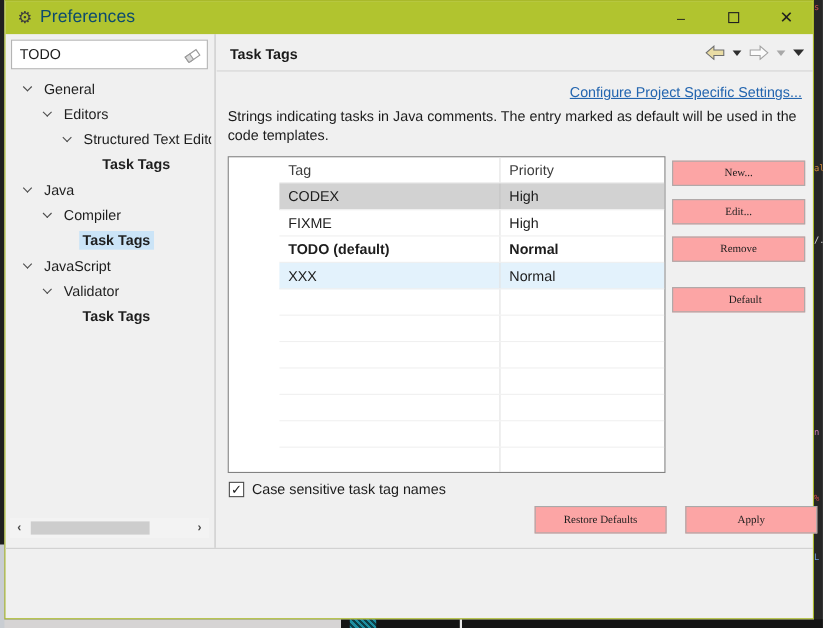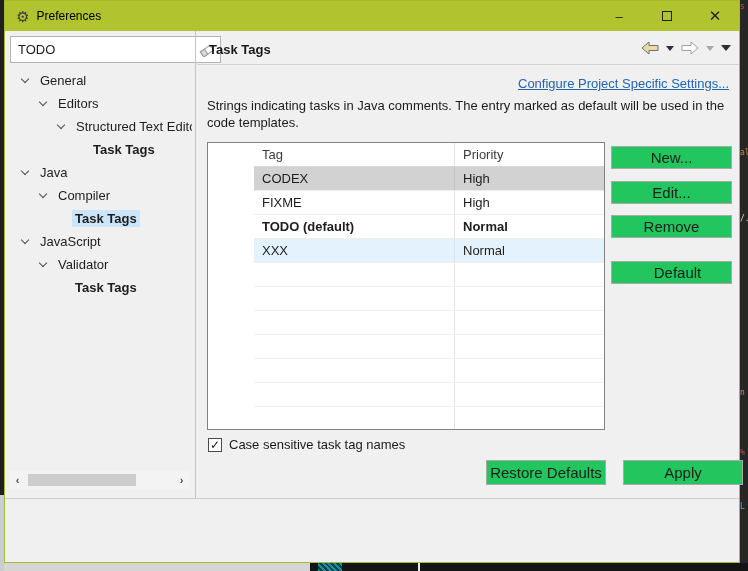--- a/index.html
+++ b/index.html
@@ -18,29 +18,29 @@
   .bg-bottom-tick { position:absolute; left:418px; top:0; width:2px; height:8px; background:#e8e8e8; }
   .bg-left-strip { position:absolute; left:0; top:495px; width:4px; height:76px; background:#c9cdd2; }
 
   
   .dialog { position:absolute; left:4px; top:0; width:736px; height:563px;
     background:#f0f0f0; border:1px solid #a9b92b; }
 
   .titlebar { position:absolute; left:0; top:0; right:0; height:30px; background:#b1c42f;
     display:flex; align-items:center; padding-left:11px; }
   .gear { font-size:15px; color:#3c3c3c; line-height:1; margin-right:7px; }
-  .title-text { font-size:12px; color:#000000; }
+  .title-text { font-size:16px; color:#0c4a6e; }
   .win-controls { margin-left:auto; display:flex; height:30px; }
   .win-btn { width:48px; height:30px; display:flex; align-items:center; justify-content:center;
     color:#1f1f1f; font-size:13px; cursor:default; }
   .max-glyph { width:10px; height:10px; border:1.6px solid #1f1f1f; display:inline-block; }
   .close-glyph { font-size:15px; }
 
   
-  .search-box { position:absolute; left:5px; top:35px; width:211px; height:27px;
+  .search-box { position:absolute; left:5px; top:35px; width:179px; height:27px;
     background:#fff; border:1px solid #b4b4b4; display:flex; align-items:center;
     padding:0 5px 0 7px; font-size:13px; color:#1c1c1c; }
   .search-box .flex { flex:1; }
   .tree { position:absolute; left:1px; top:68px; width:186px; overflow:hidden; }
   .tree-row { height:23px; display:flex; align-items:center; font-size:13px; color:#1e1e1e;
     white-space:nowrap; }
   .chev { width:6px; height:6px; border-right:1.6px solid #4d4d4d; border-bottom:1.6px solid #4d4d4d;
     transform:rotate(45deg); flex:0 0 auto; margin-top:-4px; }
   .d0 .chev { margin-left:16px; } .d1 .chev { margin-left:34px; } .d2 .chev { margin-left:52px; }
   .tree-label { margin-left:9px; padding:1px 3px; }
@@ -80,22 +80,22 @@
   .t-row.header { border-bottom:1px solid #d6d6d6; color:#3c3c3c; }
   .t-col1 { width:200px; padding-left:8px; overflow:hidden; white-space:nowrap; }
   .t-col2 { flex:1; padding-left:8px; border-left:1px solid #e2e2e2; height:100%;
     display:flex; align-items:center; }
   .t-row.sel-gray { background:#d2d2d2; }
   .t-row.sel-gray .t-col2 { border-left-color:#c4c4c4; }
   .t-row.bold-row { font-weight:bold; }
   .t-row.hover-blue { background:#e3f2fc;justify-content:flex-end; }
   .t-row.empty { border-bottom:1px solid #f0f0f0; }
 
-  .btn { background:#22c55e; border:1px solid #a9a9a9; font-size:15px; color:#1e1e1e;
-    font-family:Liberation Sans, sans-serif; cursor:pointer; }
+  .btn { background:#fca5a5; border:1px solid #a9a9a9; font-size:10px; color:#1e1e1e;
+    font-family:Liberation Serif, serif; cursor:pointer; }
   .side-btn { position:absolute; left:414px; width:121px; height:23px; }
   .btn-new { top:115px; } .btn-edit { top:150px; } .btn-remove { top:184px; } .btn-default { top:230px;padding-left:12px; }
 
   .chk-row { position:absolute; left:11px; top:406px; display:flex; align-items:center; gap:7px; }
   .chk-box { width:14px; height:14px; background:#fff; border:1px solid #4b4b4b;
     display:flex; align-items:center; justify-content:center; font-size:12px; color:#1a1a1a; }
   .chk-label { font-size:13px; color:#1b1b1b; }
 
   .btn-restore { position:absolute; left:289px; top:429px; width:120px; height:25px; }
   .btn-apply { position:absolute; left:414px; top:429px; width:120px; height:25px;margin-left:12px; }

